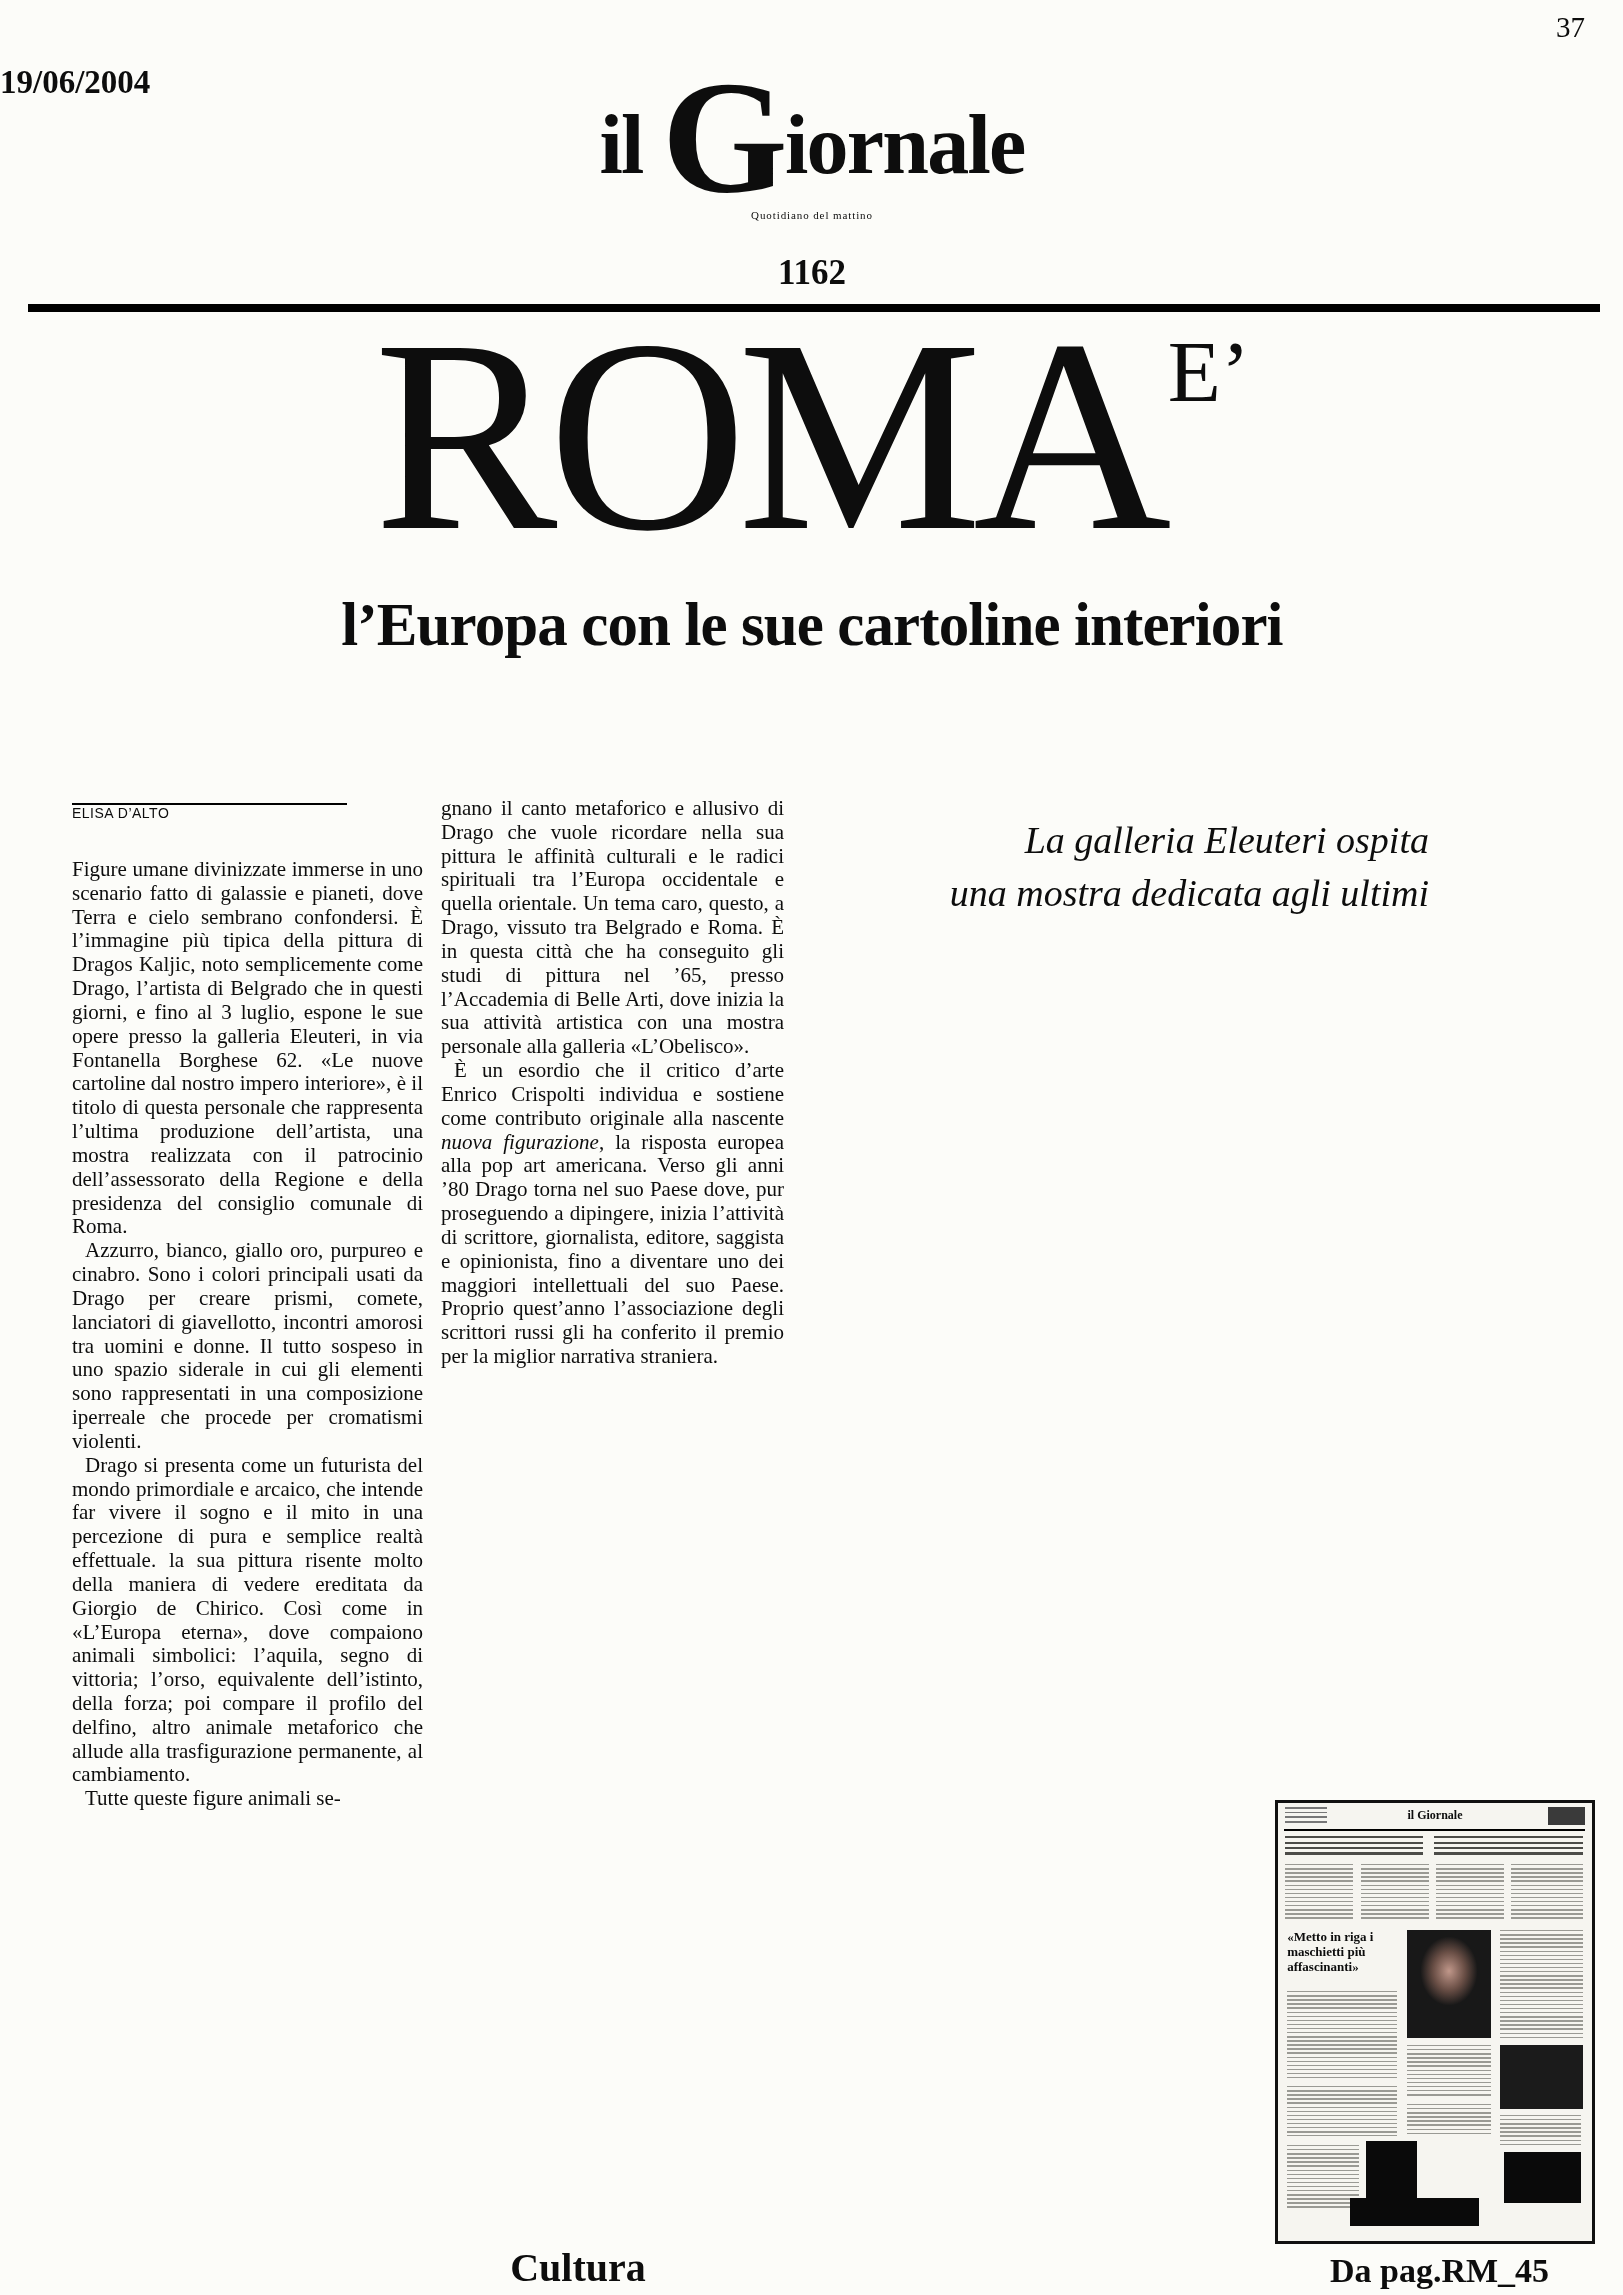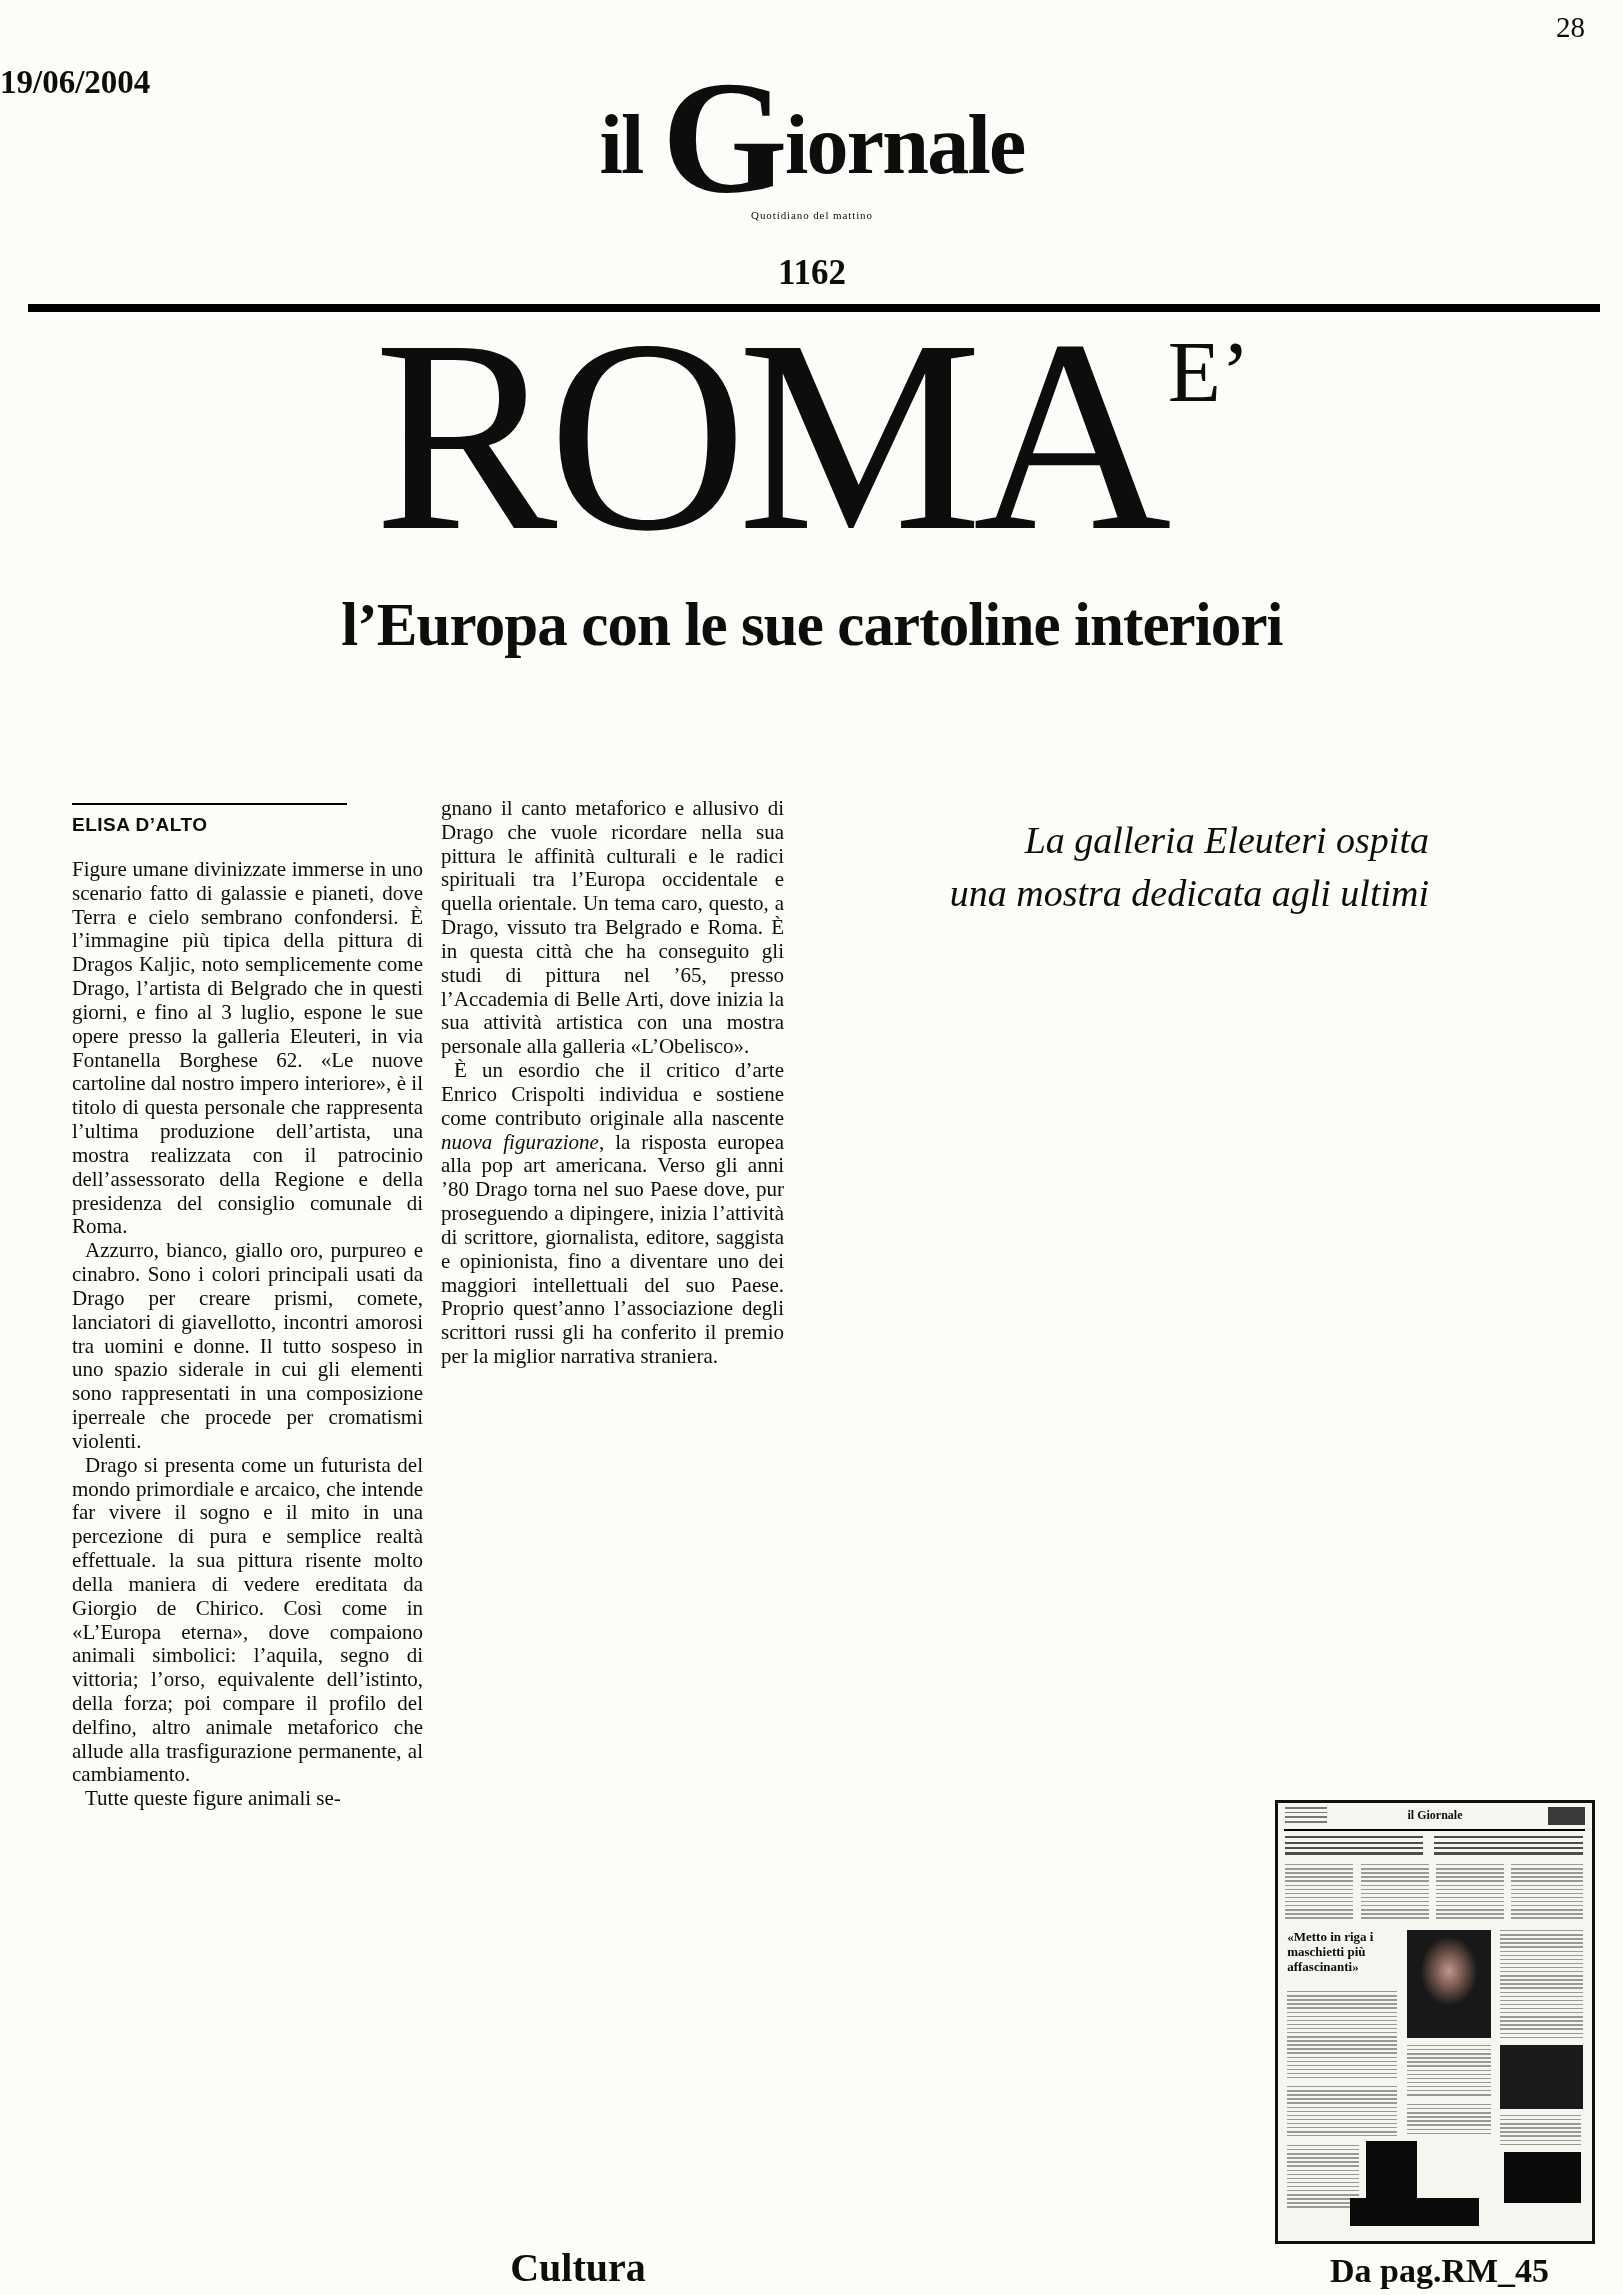--- a/index.html
+++ b/index.html
@@ -15,22 +15,22 @@
   .mh-g    { font-size:162px; line-height:0; vertical-align:-18.4px; letter-spacing:-2.8px; }
   .mh-rest { font-size:84px; letter-spacing:-1.8px; }
   .mh-tagline { font-size:11px; font-weight:normal; letter-spacing:0.9px; margin-top:16px; }
   .issue { position:absolute; top:253px; left:0; width:100%; text-align:center; font-weight:bold; font-size:35px; }
   .rule  { position:absolute; top:304px; left:27.5px; width:1572px; height:8.3px; background:#000; }
   .roma-wrap { position:absolute; top:305px; left:0; width:100%; text-align:center; white-space:nowrap; }
   .roma-text   { font-size:275px; line-height:0.95; letter-spacing:-9.2px;margin-top:32px; }
   .roma-suffix { font-size:87px; vertical-align:127px; margin-left:5.5px; letter-spacing:0; }
   .headline { position:absolute; top:582px; left:0; width:100%; text-align:center; font-weight:bold; font-size:61px; line-height:1.42; letter-spacing:-0.9px; }
   .pullquote { position:absolute; left:777px; top:814px; width:652px; text-align:right; font-style:italic; font-size:38px; line-height:1.4; }
-  .byline { position:absolute; left:72px; top:803px; width:275px; border-top:2.8px solid #000; padding-top:9px;
-            font-family:"Liberation Sans", sans-serif; font-weight:bold; font-size:19px; letter-spacing:0.5px; }
+  .byline { position:absolute; left:72px; top:803px; width:275px; border-top:2.8px solid #000; padding-top:0;
+            font-family:"Liberation Sans", sans-serif; font-weight:normal; font-size:14px; letter-spacing:0.5px; }
   .col { position:absolute; text-align:justify; font-size:21px; line-height:1.135; hyphens:auto; }
   .col p { margin:0; text-indent:13px; }
   .col p:first-child { text-indent:0; }
   .col1 { left:72px;  top:858px; width:351px; }
   .col2 { left:441px; top:797px; width:343px; }
   .cultura { position:absolute; top:2244px; left:422px; width:312px; text-align:center; font-weight:bold; font-size:40px; }
   .pageref { position:absolute; top:2252px; left:1330px; font-weight:bold; font-size:34px; }
 
   
   .thumb { position:absolute; left:1275px; top:1800px; width:320px; height:444px;
@@ -47,21 +47,21 @@
   .t-photo { top:127px; left:129px; width:84px; height:108px;
              background:radial-gradient(ellipse 34% 32% at 50% 38%, #c0978a 0%, #6a4f46 55%, #181818 100%); }
   .t-photoR { top:242px; left:222px; width:83px; height:64px; background:#1b1b1b; }
   .t-blk { background:#0a0a0a; }
 </style>
 </head>
 <body>
 
 <div class="page">
 
-  <div class="pagenum">28</div>
+  <div class="pagenum">37</div>
   <div class="date">19/06/2004</div>
 
   <div class="masthead"><span class="mh-il">il </span><span class="mh-g">G</span><span class="mh-rest">iornale</span>
     <div class="mh-tagline">Quotidiano del mattino</div>
   </div>
 
   <div class="issue">1162</div>
   <div class="rule"></div>
 
   <div class="roma-wrap"><span class="roma-text">ROMA</span><span class="roma-suffix">E’</span></div>

